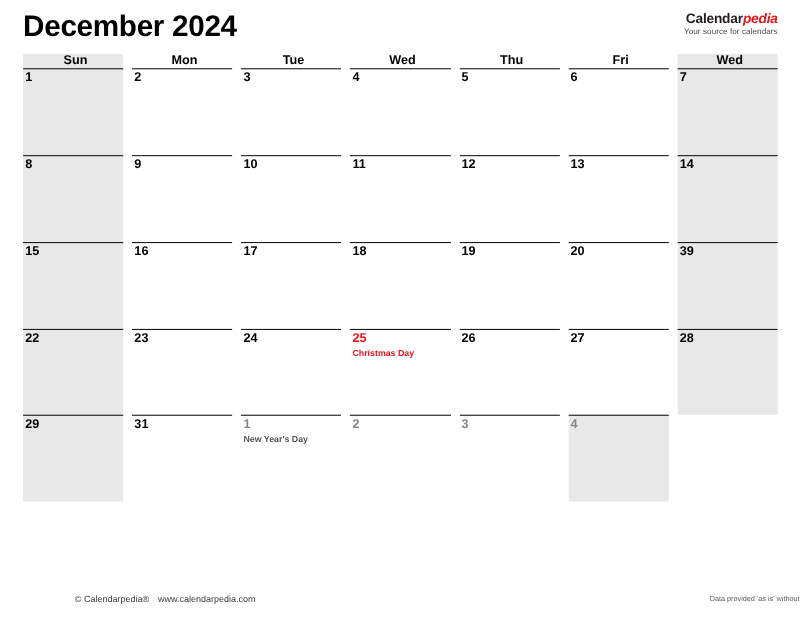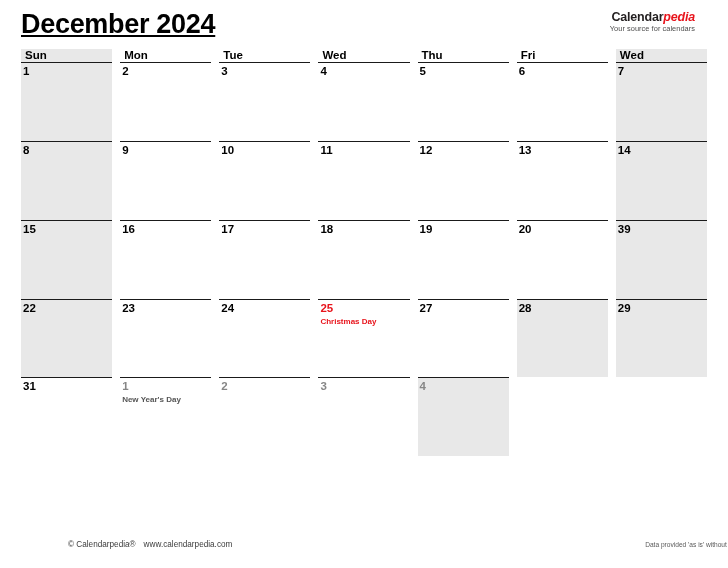--- a/index.html
+++ b/index.html
@@ -35,25 +35,24 @@
   }
   .title {
     position: absolute;
     left: 0;
     top: 0;
     font-size: 27px;
     font-weight: bold;
     letter-spacing: -0.3px;
     line-height: 32px;
     white-space: nowrap;
-    text-decoration: underline;
   }
   .brand {
     position: absolute;
-    right: 12px;
+    right: 0;
     top: 3px;
     text-align: right;
     line-height: 1.05;
   }
   .brand-name {
     font-size: 12.5px;
     font-weight: bold;
     white-space: nowrap;
     letter-spacing: -0.2px;
   }
@@ -82,20 +81,21 @@
     row-gap: 0px;
   }
 
   .dow {
     font-size: 11.5px;
     font-weight: bold;
     line-height: 13px;
     padding-left: 4px;
     box-sizing: border-box;
     align-self: end;
+    text-align: center;
   }
 
   .cell {
     position: relative;
     box-sizing: border-box;
     border-top: 1.6px solid #1a1a1a;
     padding: 2px 2px 0 2px;
   }
   .cell.weekend {
     background: #e8e8e8;
@@ -253,20 +253,23 @@
         <div class="daynum">23</div>
       </div>
       <div class="cell">
         <div class="daynum">24</div>
       </div>
       <div class="cell holiday">
         <div class="daynum">25</div>
         <div class="event">Christmas Day</div>
       </div>
       <div class="cell">
+        <div class="daynum">26</div>
+      </div>
+      <div class="cell">
         <div class="daynum">27</div>
       </div>
       <div class="cell weekend">
         <div class="daynum">28</div>
       </div>
       <div class="cell weekend">
         <div class="daynum">29</div>
       </div>
       <div class="cell">
         <div class="daynum">31</div>

